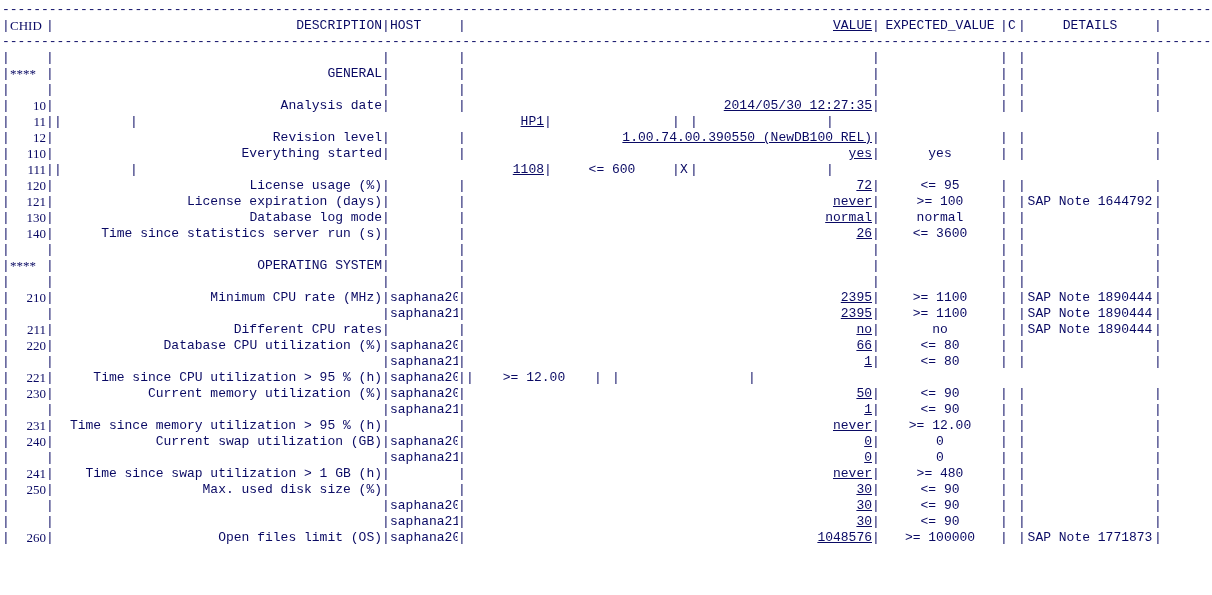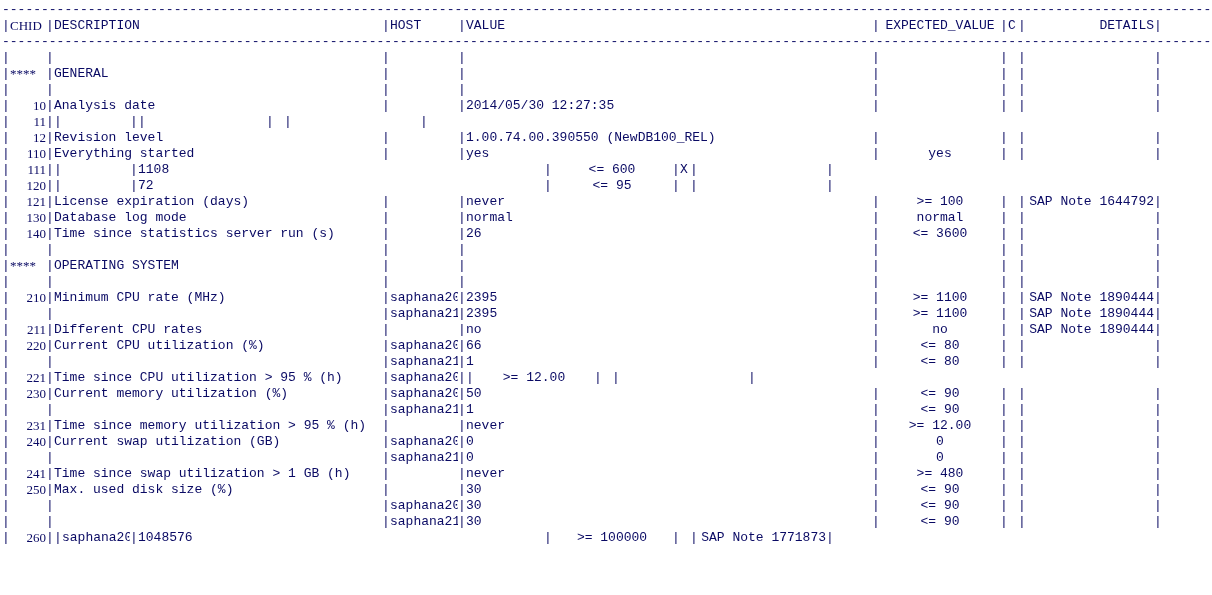--- a/index.html
+++ b/index.html
@@ -24,41 +24,42 @@
     width: 8px;
     text-align: left;
   }
   .chid {
     width: 36px;
     text-align: right;
     font-family: Liberation Serif, serif;
   }
   .desc {
     width: 328px;
-    text-align: left;
+    text-align: right;
   }
   .host {
     width: 68px;
     text-align: left;
   }
   .value {
     width: 406px;
-    text-align: left;
+    text-align: right;
+    text-decoration: underline;
   }
   .expected {
     width: 120px;
     text-align: center;
   }
   .c {
     width: 10px;
     text-align: left;
   }
   .details {
     width: 128px;
-    text-align: right;
+    text-align: center;
   }
   .dashline {
     overflow: hidden;
     width: 1208px;
   }
   #container {
     width: 1212px;
   }
 </style>
 </head>
@@ -152,20 +153,21 @@
       <span class="cell details"></span>
       <span class="cell pipe">|</span>
     </div>
     <div class="row">
       <span class="cell pipe">|</span>
       <span class="cell chid">11</span>
       <span class="cell pipe">|</span>
       <span class="cell pipe">|</span>
       <span class="cell host"></span>
       <span class="cell pipe">|</span>
+      <span class="cell value">HP1</span>
       <span class="cell pipe">|</span>
       <span class="cell expected"></span>
       <span class="cell pipe">|</span>
       <span class="cell c"></span>
       <span class="cell pipe">|</span>
       <span class="cell details"></span>
       <span class="cell pipe">|</span>
     </div>
     <div class="row">
       <span class="cell pipe">|</span>
@@ -214,20 +216,21 @@
       <span class="cell pipe">|</span>
       <span class="cell c">X</span>
       <span class="cell pipe">|</span>
       <span class="cell details"></span>
       <span class="cell pipe">|</span>
     </div>
     <div class="row">
       <span class="cell pipe">|</span>
       <span class="cell chid">120</span>
       <span class="cell pipe">|</span>
+      <span class="cell desc">License usage (%)</span>
       <span class="cell pipe">|</span>
       <span class="cell host"></span>
       <span class="cell pipe">|</span>
       <span class="cell value">72</span>
       <span class="cell pipe">|</span>
       <span class="cell expected">&lt;= 95</span>
       <span class="cell pipe">|</span>
       <span class="cell c"></span>
       <span class="cell pipe">|</span>
       <span class="cell details"></span>
@@ -383,21 +386,21 @@
       <span class="cell pipe">|</span>
       <span class="cell c"></span>
       <span class="cell pipe">|</span>
       <span class="cell details">SAP Note 1890444</span>
       <span class="cell pipe">|</span>
     </div>
     <div class="row">
       <span class="cell pipe">|</span>
       <span class="cell chid">220</span>
       <span class="cell pipe">|</span>
-      <span class="cell desc">Current CPU utilization (%)</span>
+      <span class="cell desc">Database CPU utilization (%)</span>
       <span class="cell pipe">|</span>
       <span class="cell host">saphana20</span>
       <span class="cell pipe">|</span>
       <span class="cell value">66</span>
       <span class="cell pipe">|</span>
       <span class="cell expected">&lt;= 80</span>
       <span class="cell pipe">|</span>
       <span class="cell c"></span>
       <span class="cell pipe">|</span>
       <span class="cell details"></span>
@@ -586,20 +589,21 @@
       <span class="cell pipe">|</span>
       <span class="cell c"></span>
       <span class="cell pipe">|</span>
       <span class="cell details"></span>
       <span class="cell pipe">|</span>
     </div>
     <div class="row">
       <span class="cell pipe">|</span>
       <span class="cell chid">260</span>
       <span class="cell pipe">|</span>
+      <span class="cell desc">Open files limit (OS)</span>
       <span class="cell pipe">|</span>
       <span class="cell host">saphana20</span>
       <span class="cell pipe">|</span>
       <span class="cell value">1048576</span>
       <span class="cell pipe">|</span>
       <span class="cell expected">&gt;= 100000</span>
       <span class="cell pipe">|</span>
       <span class="cell c"></span>
       <span class="cell pipe">|</span>
       <span class="cell details">SAP Note 1771873</span>

